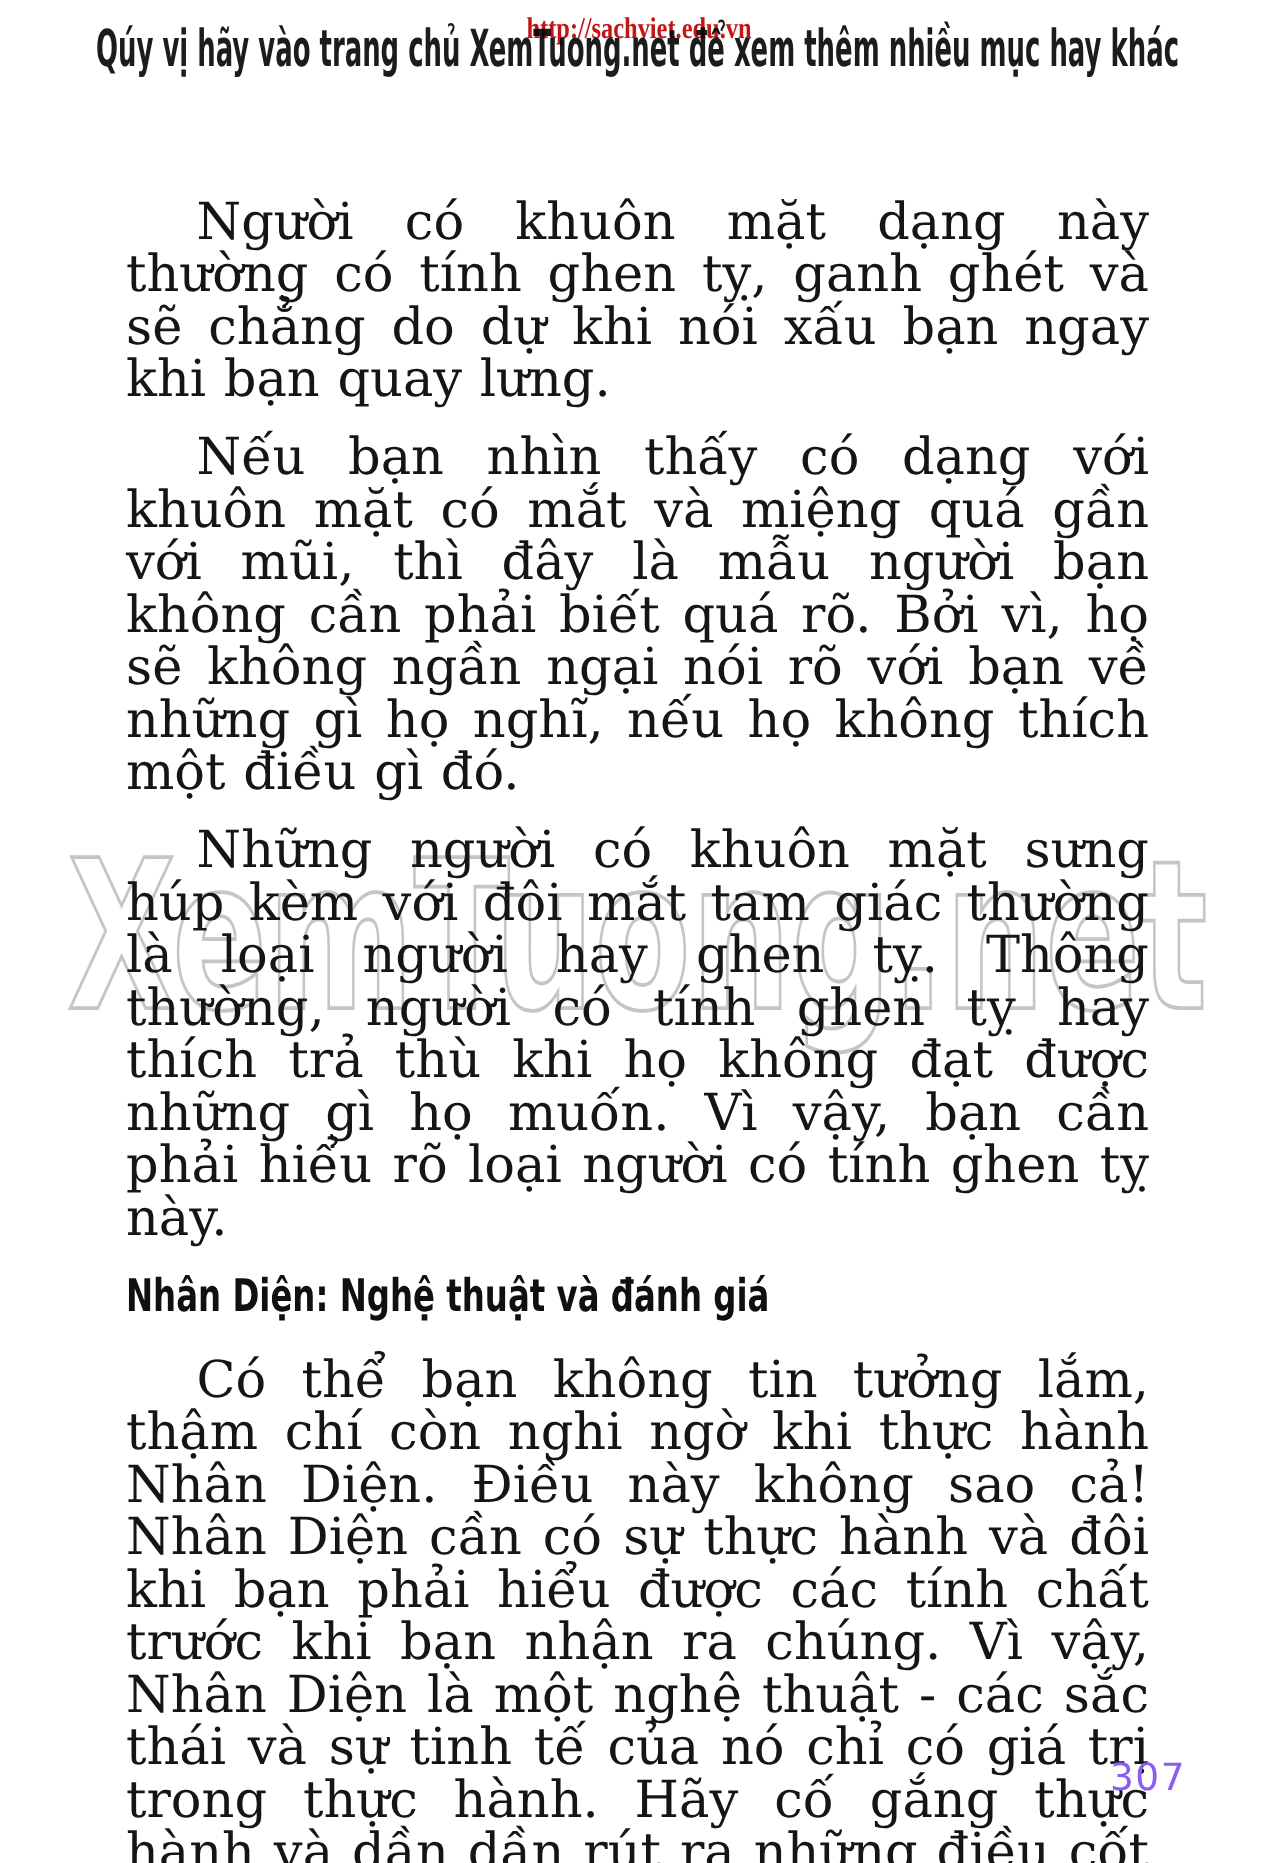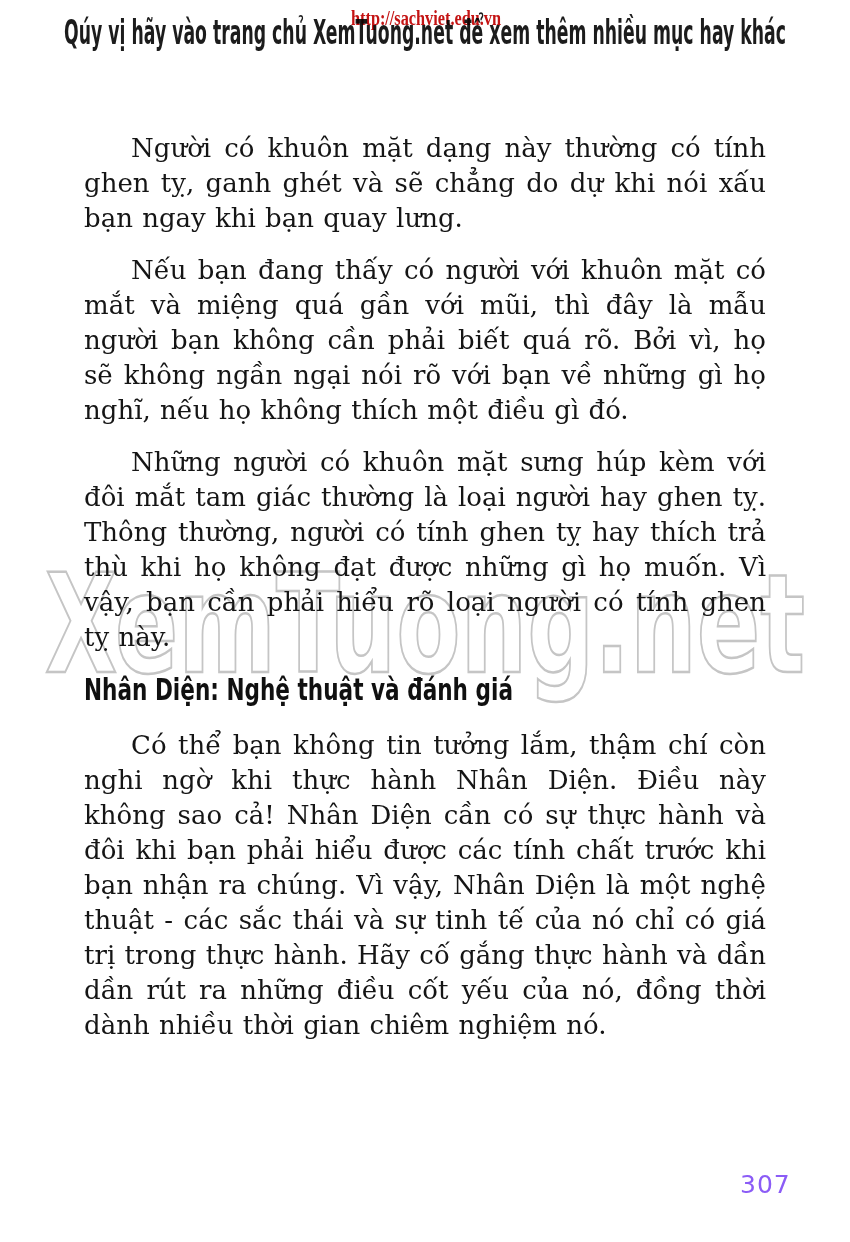--- a/index.html
+++ b/index.html
@@ -43,21 +43,21 @@
   
   .content {
     position: absolute;
     left: 84px; top: 131px;
     width: 682px;
     z-index: 1;
     color: #151515;
   }
   .para {
     margin: 0 0 17px 0;
-    font-size: 26px;
+    font-size: 34px;
     line-height: 35px;
     text-align: justify;
     text-indent: 47px;
     word-spacing: 1px;
   }
   .para.cont { text-align-last: justify; }
   .heading {
     margin: 10px 0 20px 0;
     font-family: "DejaVu Sans", "Liberation Sans", sans-serif;
     font-weight: bold;
@@ -88,21 +88,21 @@
     <text class="header-black" x="425" y="44" text-anchor="middle" font-size="34" textLength="722" lengthAdjust="spacingAndGlyphs" fill="#1c1c1c">Qúy vị hãy vào trang chủ XemTuong.net để xem thêm nhiều mục hay khác</text>
     <text class="header-red" x="426" y="25" text-anchor="middle" font-size="20" textLength="150" lengthAdjust="spacingAndGlyphs" fill="#c41414">http://sachviet.edu.vn</text>
   </svg>
 
   <svg class="watermark-svg" viewBox="0 0 850 180" xmlns="http://www.w3.org/2000/svg">
     <text x="425" y="124" text-anchor="middle" font-size="138" textLength="760" lengthAdjust="spacingAndGlyphs" fill="none" stroke-width="2.5" stroke="#c5c5c5">XemTuong.net</text>
   </svg>
 
   <div class="content">
     <p class="para">Người có khuôn mặt dạng này thường có tính ghen tỵ, ganh ghét và sẽ chẳng do dự khi nói xấu bạn ngay khi bạn quay lưng.</p>
-    <p class="para">Nếu bạn đang thấy có người với khuôn mặt có mắt và miệng quá gần với mũi, thì đây là mẫu người bạn không cần phải biết quá rõ. Bởi vì, họ sẽ không ngần ngại nói rõ với bạn về những gì họ nghĩ, nếu họ không thích một điều gì đó.</p>
+    <p class="para">Nếu bạn nhìn thấy có dạng với khuôn mặt có mắt và miệng quá gần với mũi, thì đây là mẫu người bạn không cần phải biết quá rõ. Bởi vì, họ sẽ không ngần ngại nói rõ với bạn về những gì họ nghĩ, nếu họ không thích một điều gì đó.</p>
     <p class="para">Những người có khuôn mặt sưng húp kèm với đôi mắt tam giác thường là loại người hay ghen tỵ. Thông thường, người có tính ghen tỵ hay thích trả thù khi họ không đạt được những gì họ muốn. Vì vậy, bạn cần phải hiểu rõ loại người có tính ghen tỵ này.</p>
     <h2 class="heading">Nhân Diện: Nghệ thuật và đánh giá</h2>
     <p class="para">Có thể bạn không tin tưởng lắm, thậm chí còn nghi ngờ khi thực hành Nhân Diện. Điều này không sao cả! Nhân Diện cần có sự thực hành và đôi khi bạn phải hiểu được các tính chất trước khi bạn nhận ra chúng. Vì vậy, Nhân Diện là một nghệ thuật - các sắc thái và sự tinh tế của nó chỉ có giá trị trong thực hành. Hãy cố gắng thực hành và dần dần rút ra những điều cốt yếu của nó, đồng thời dành nhiều thời gian chiêm nghiệm nó.</p>
   </div>
 
   <div class="page-number">307</div>
 
 </div>
 
 </body></html>

